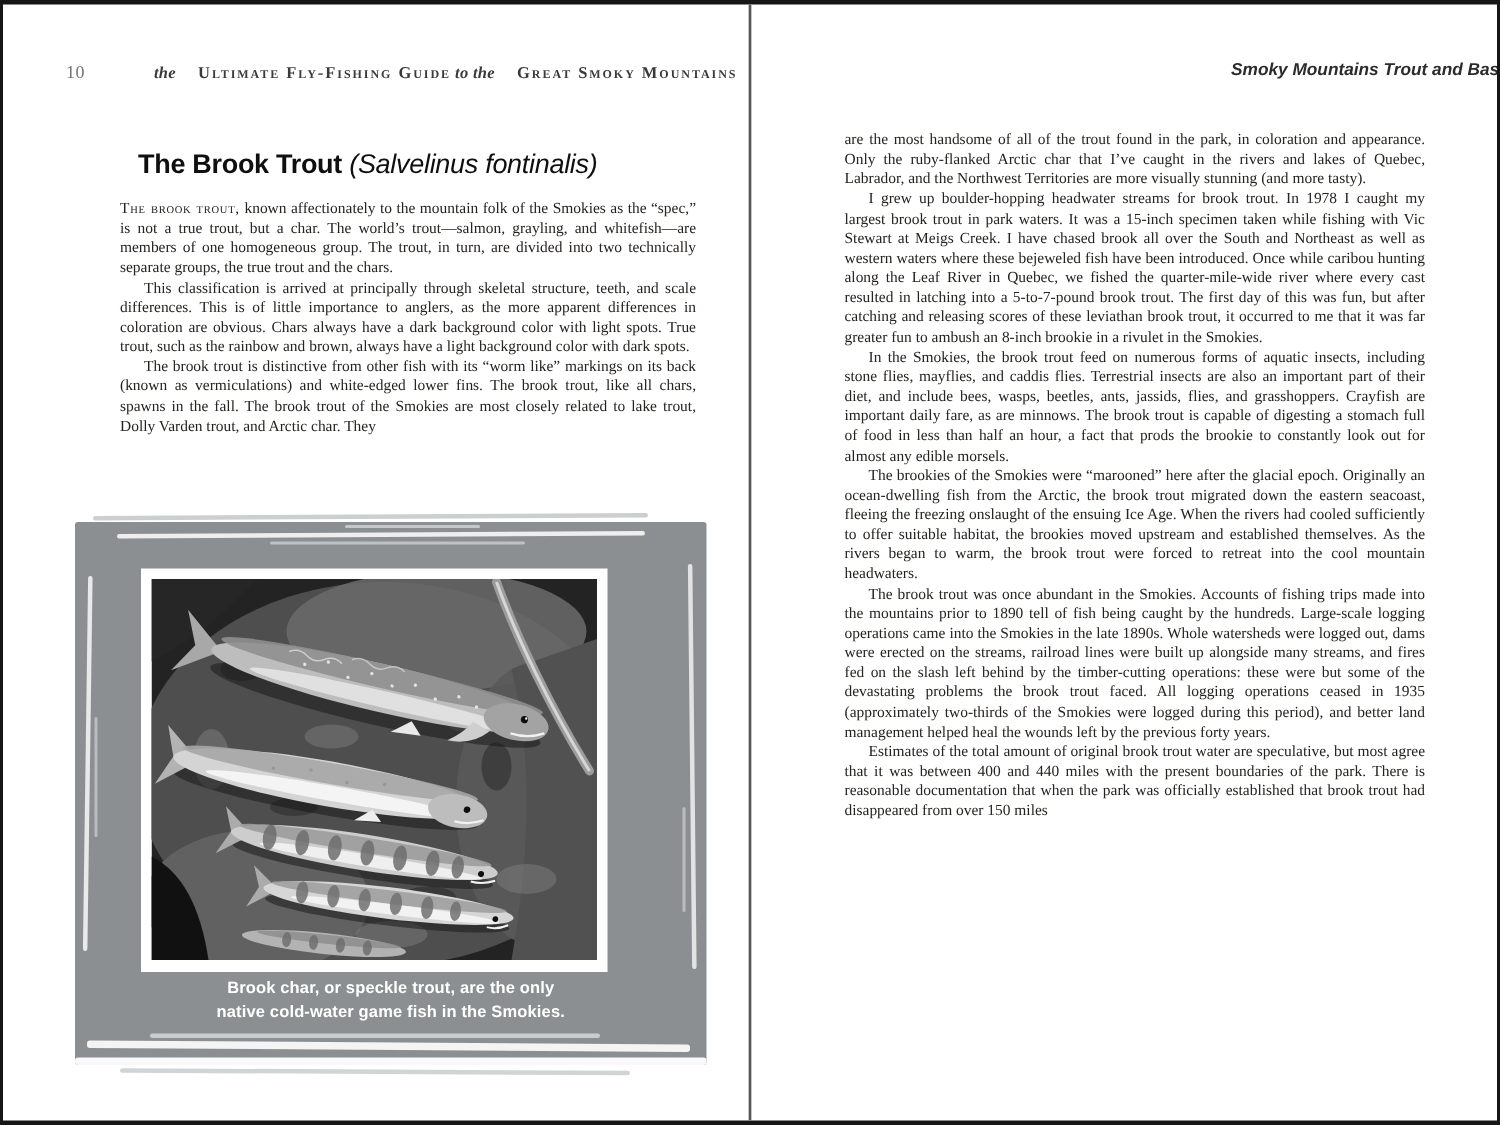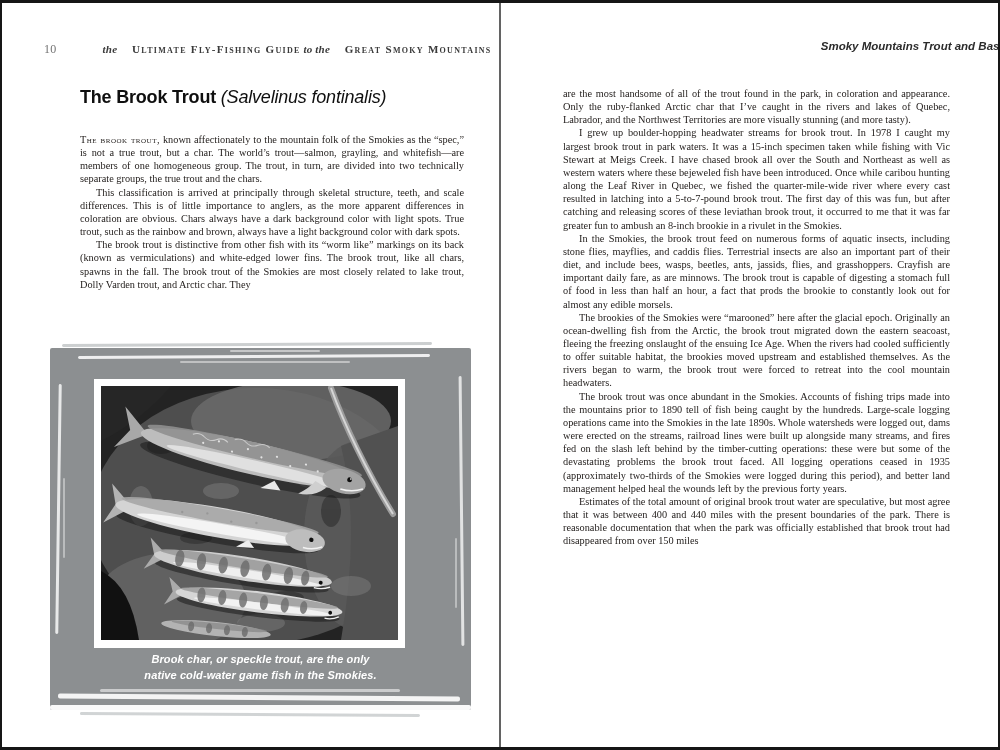--- a/index.html
+++ b/index.html
@@ -18,21 +18,21 @@
   
   .lp-head{position:absolute;left:42px;top:36px;width:430px;white-space:nowrap;}
   .folio{font-size:12px;color:#737373;letter-spacing:.3px;}
   .run-head-left{display:inline-block;margin-left:42px;font-size:11px;color:#3a3a3a;}
   .run-head-left .sc{font-variant:small-caps;letter-spacing:1.3px;font-weight:600;margin-left:12px;}
   .run-head-left em{font-style:italic;letter-spacing:.2px;font-weight:600;}
   .rp-head{position:absolute;right:60px;top:36px;display:flex;align-items:baseline;gap:22px;white-space:nowrap;}
   .run-head-right{font-family:"Liberation Sans",sans-serif;font-style:italic;font-weight:bold;font-size:11.5px;color:#2b2b2b;}
 
   
-  .lp-title{position:absolute;left:78px;top:84px;margin:0;font-family:"Liberation Sans",sans-serif;font-size:18px;line-height:20px;color:#0f0f0f;font-weight:bold;letter-spacing:-.2px;}
+  .lp-title{position:absolute;left:78px;top:84px;margin:12px;font-family:"Liberation Sans",sans-serif;font-size:18px;line-height:20px;color:#0f0f0f;font-weight:bold;letter-spacing:-.2px;}
   .h-species{font-weight:normal;font-style:italic;letter-spacing:-.2px;}
 
   
   .body-text p{margin:0;text-align:justify;text-indent:16px;font-size:10.3px;line-height:13.15px;color:#262220;}
   .body-text p.no-indent{text-indent:0;}
   .lp-text{position:absolute;left:78px;top:114px;width:384px;margin-top:16px;}
   .rp-text{position:absolute;left:62px;top:84px;width:387px;}
   .sc-lead{font-variant:small-caps;letter-spacing:.5px;}
 
   
@@ -48,21 +48,21 @@
   .s8{left:50px;bottom:18px;width:300px;height:3px;opacity:.55;}
   .s9{left:0;bottom:0;width:421px;height:5px;opacity:.95;}
   .s10{left:180px;top:2px;width:90px;height:2px;opacity:.5;}
   .outer-smudge{position:absolute;background:#9aa0a2;border-radius:2px;}
   .o1{left:12px;top:-5px;width:370px;height:3px;opacity:.5;transform:rotate(-.3deg);}
   .o2{left:30px;bottom:-6px;width:340px;height:3px;opacity:.45;transform:rotate(.3deg);}
 
   .photo-mat{position:absolute;left:44px;top:31px;width:311px;height:269px;background:#fff;}
   .photo-mat svg{display:block;margin:7px;}
 
-  .caption{position:absolute;left:0;right:0;top:304px;text-align:center;font-family:"Liberation Sans",sans-serif;font-style:italic;font-weight:bold;font-size:11px;line-height:15.5px;color:#fff;letter-spacing:.1px;}
+  .caption{position:absolute;left:0;right:0;top:304px;text-align:center;font-family:"Liberation Sans",sans-serif;font-weight:bold;font-size:11px;line-height:15.5px;color:#fff;letter-spacing:.1px;}
 </style>
 </head>
 <body>
 
 <div class="spread">
   <div class="gutter"></div>
 
   <section class="page page-left">
     <header class="lp-head">
       <span class="folio">10</span>

